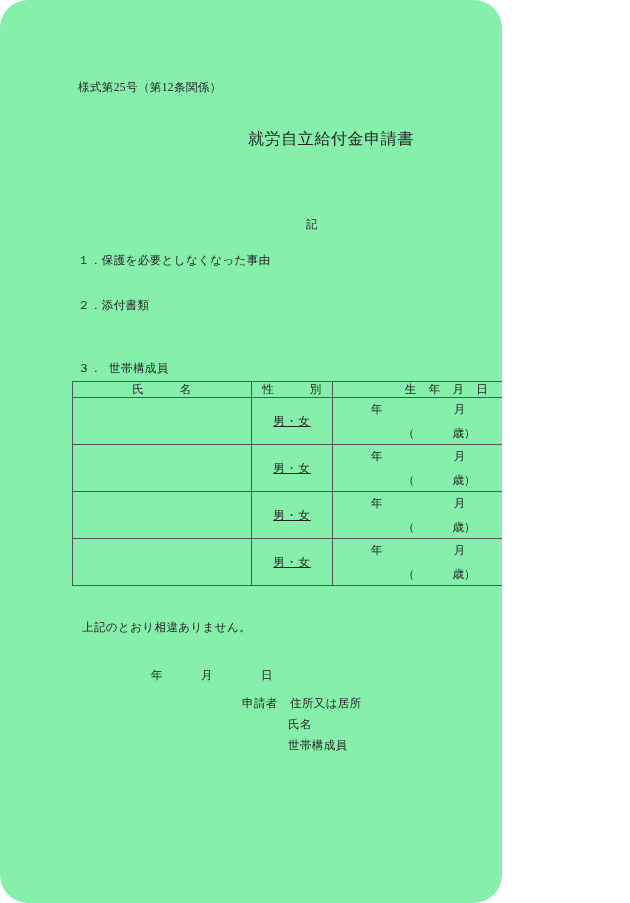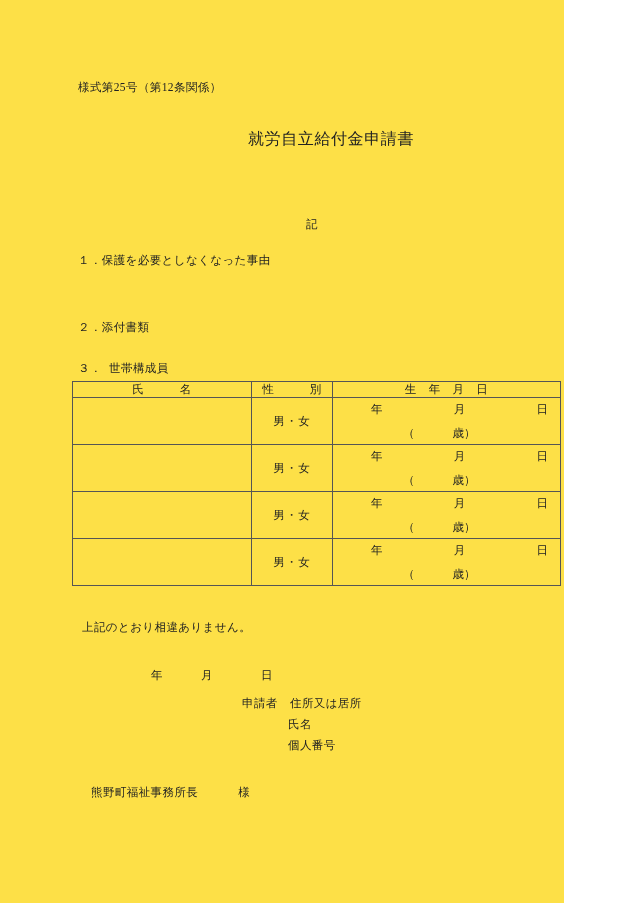--- a/index.html
+++ b/index.html
@@ -7,42 +7,43 @@
     margin: 0;
     padding: 0;
     background: #ffffff;
   }
   body {
     font-family: "Liberation Serif", "DejaVu Serif", serif;
     color: #1a1a1a;
   }
   .page {
     position: relative;
-    width: 564px;
+    width: 502px;
     height: 903px;
-    background: #fde047;
+    background: #86efac;
     overflow: hidden;
+    border-radius: 28px;
   }
   .t {
     position: absolute;
     white-space: pre;
     font-size: 11.5px;
     line-height: 1.2;
     letter-spacing: 0.4px;
     color: #222;
   }
 
   
   .form-no   { left: 78px;  top: 81px;  }
   .doc-title { left: 248px; top: 129px; font-size: 16px; letter-spacing: 0.6px; }
   .intro     { left: 80px;  top: 176px; }
   .ki        { left: 306px; top: 218px; }
 
   .item-1    { left: 78px;  top: 254px; }
-  .item-2    { left: 78px;  top: 321px; font-family: Liberation Mono, monospace; }
+  .item-2    { left: 78px;  top: 299px; font-family: Liberation Mono, monospace; }
   .item-3    { left: 78px;  top: 362px; font-family: Liberation Mono, monospace; }
 
   
   .hh-table {
     position: absolute;
     left: 72px;
     top: 381px;
     width: 485px;
     border-collapse: collapse;
     table-layout: fixed;
@@ -64,20 +65,21 @@
     text-align: center;
     letter-spacing: 0.4px;
   }
   .hh-table tbody td {
     height: 46px;
   }
   .cell-name { }
   .cell-sex {
     text-align: center;
     letter-spacing: 1px;
+    text-decoration: underline;
   }
   .cell-dob {
     position: relative;
   }
   .dob-line1 {
     position: absolute;
     left: 0; right: 0;
     top: 4px;
     display: flex;
     padding: 0 12px 0 38px;
@@ -192,19 +194,16 @@
 
   <div class="t confirm">上記のとおり相違ありません。</div>
 
   <div class="t date-line">
     <span>年</span><span class="gap-m">月</span><span class="gap-d">日</span>
   </div>
 
   <div class="t applicant-label">申請者</div>
   <div class="t applicant-f1">住所又は居所</div>
   <div class="t applicant-f2">氏名</div>
-  <div class="t applicant-f3">個人番号</div>
-
-  <div class="t addressee">
-    <span>熊野町福祉事務所長</span><span class="sama">様</span>
-  </div>
+  <div class="t applicant-f3">世帯構成員</div>
+
 
 </div>
 
 </body></html>

